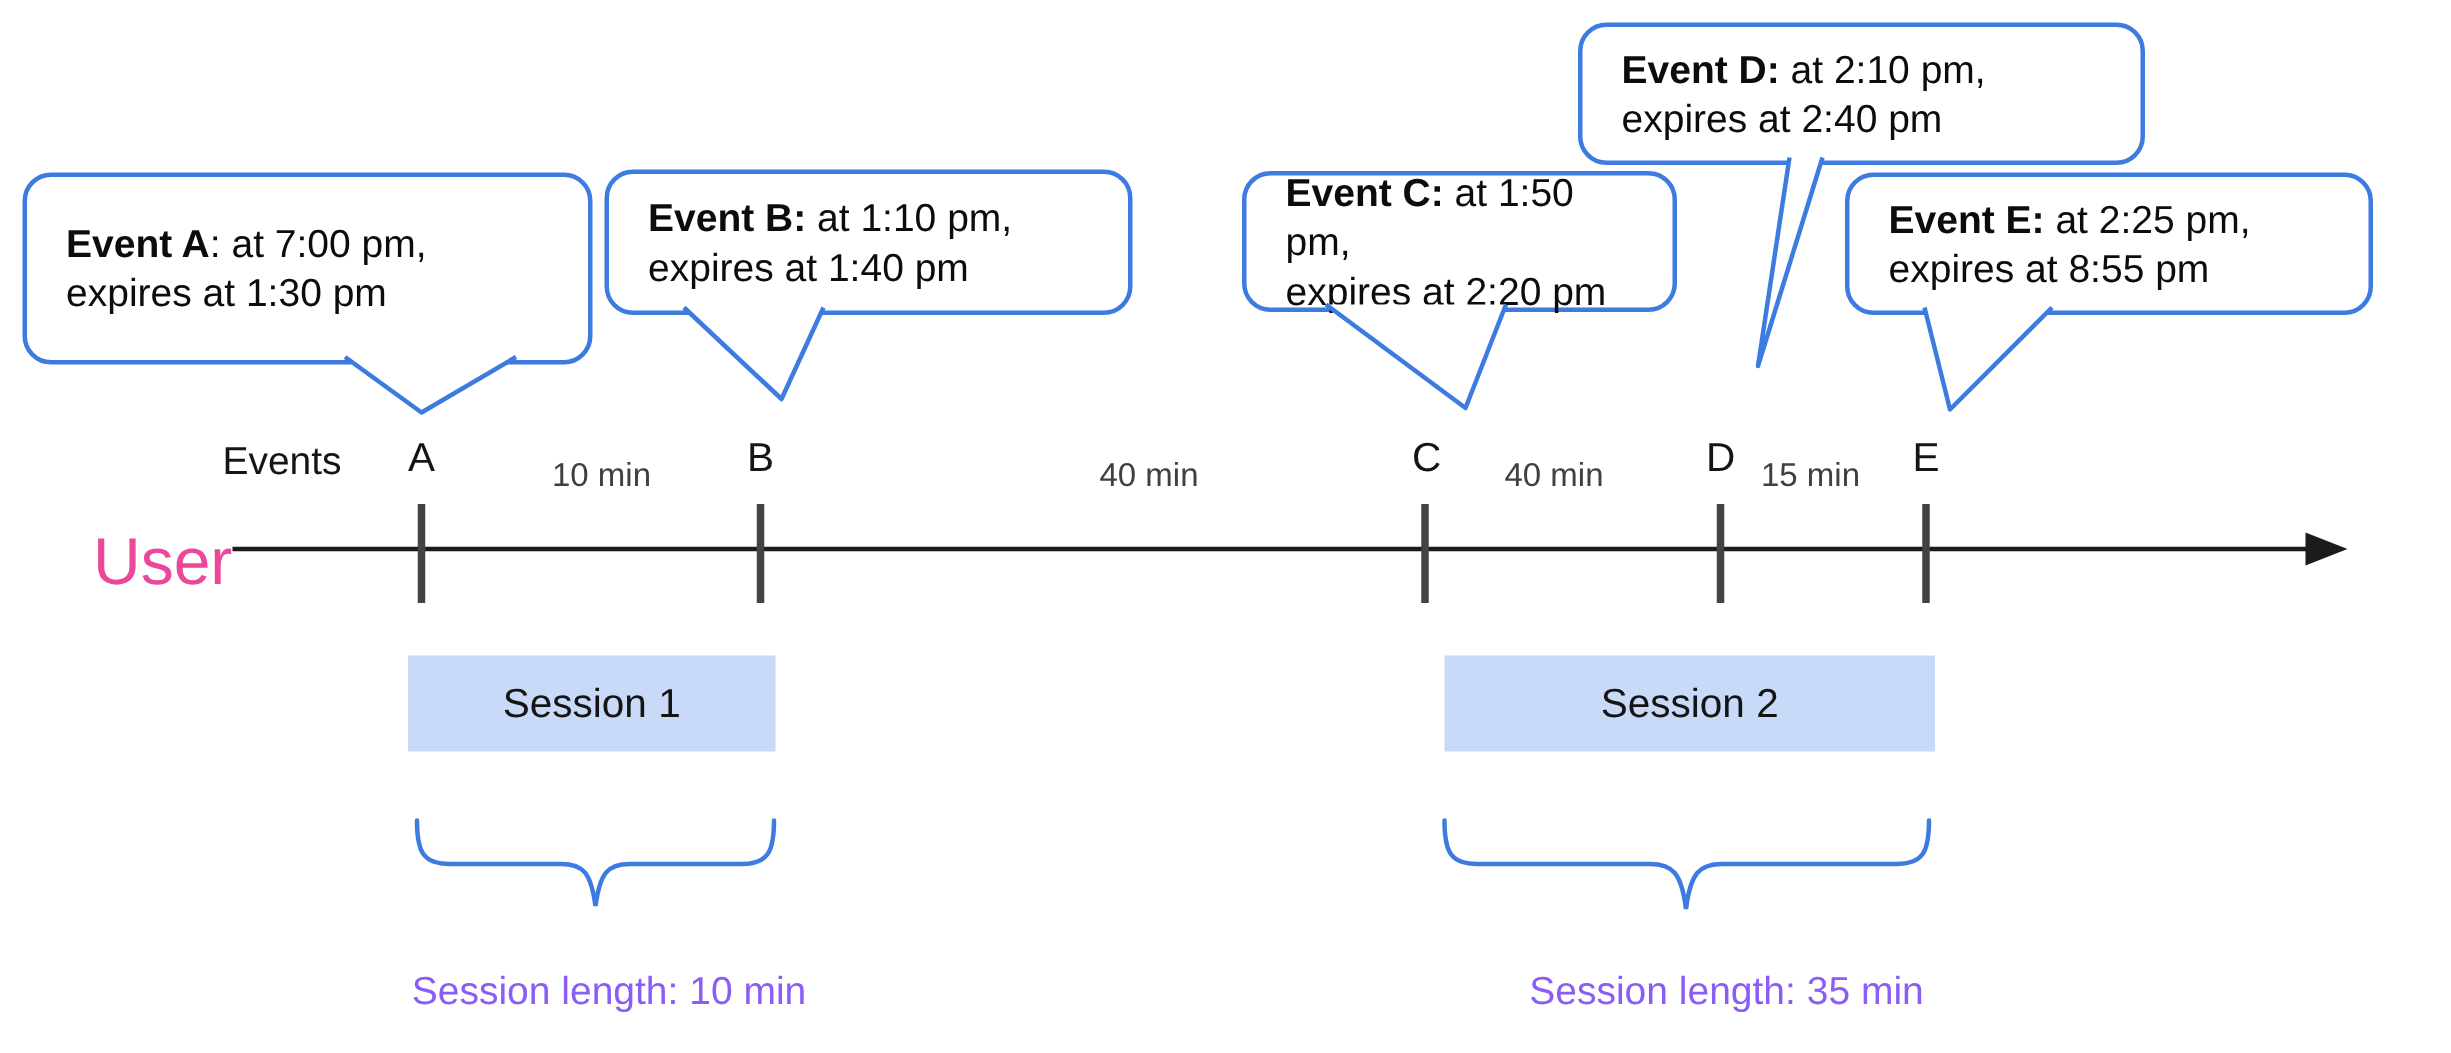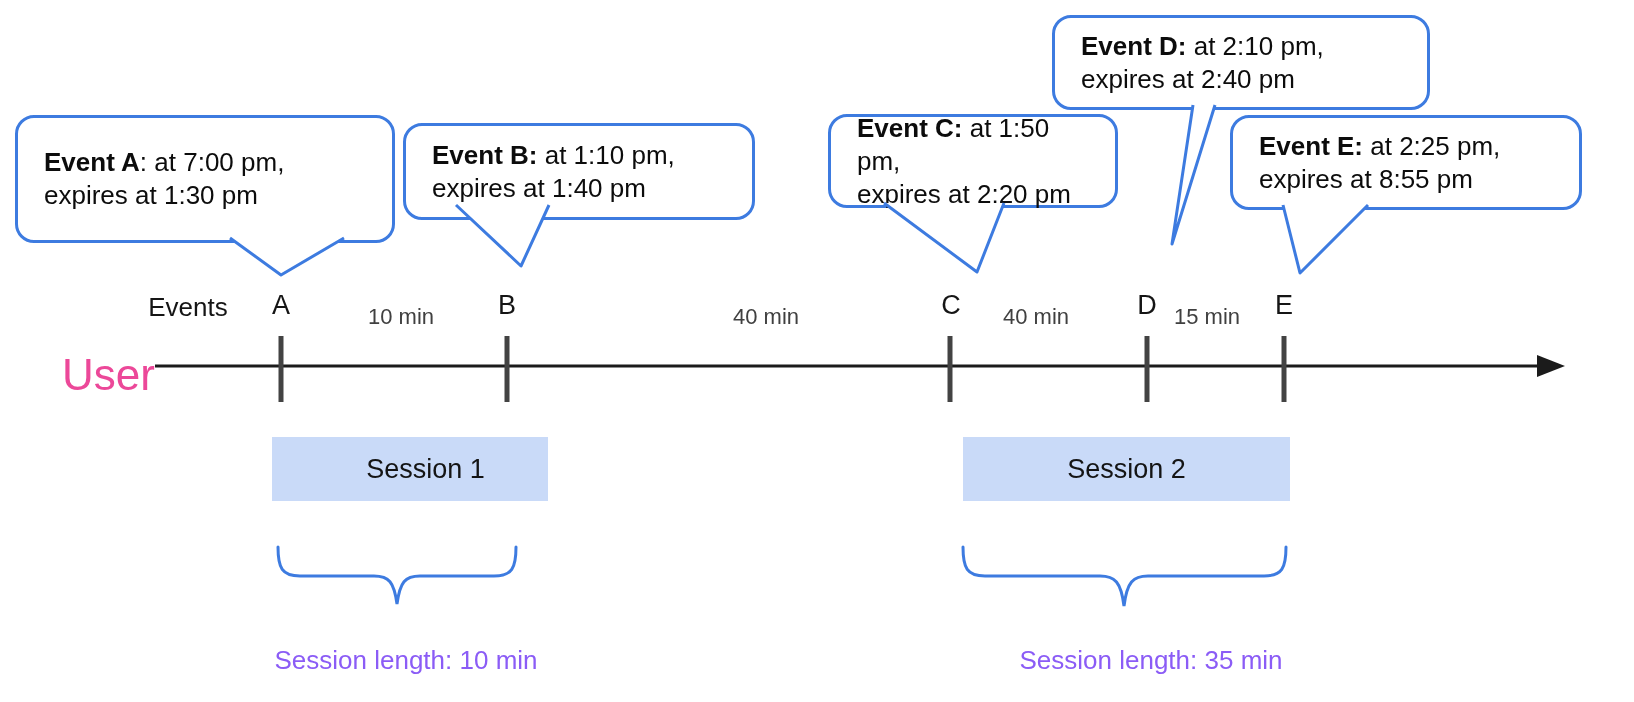--- a/index.html
+++ b/index.html
@@ -83,21 +83,21 @@
   <div class="label interval center" style="left:401px;top:304px;">10 min</div>
   <div class="label interval center" style="left:746px;top:304px;margin-left:20px;">40 min</div>
   <div class="label interval center" style="left:1036px;top:304px;">40 min</div>
   <div class="label interval center" style="left:1207px;top:304px;">15 min</div>
 
   <div class="bubble" style="left:15px;top:115px;width:380px;height:128px;">
     <div><b>Event A</b><span>: at 7:00 pm,</span></div>
     <div>expires at 1:30 pm</div>
   </div>
 
-  <div class="bubble" style="left:403px;top:113px;width:352px;height:97px;margin-top:10px;">
+  <div class="bubble" style="left:403px;top:113px;width:352px;height:97px;">
     <div><b>Event B:</b><span> at 1:10 pm,</span></div>
     <div>expires at 1:40 pm</div>
   </div>
 
   <div class="bubble" style="left:828px;top:114px;width:290px;height:94px;">
     <div><b>Event C:</b><span> at 1:50 pm,</span></div>
     <div>expires at 2:20 pm</div>
   </div>
 
   <div class="bubble" style="left:1052px;top:15px;width:378px;height:95px;">
@@ -111,21 +111,21 @@
   </div>
 
   <svg class="layer tails" width="1634" height="702" viewBox="0 0 1634 702">
     <path d="M 230 238 L 281 275 L 344 238" fill="#ffffff" stroke="#3d7be0" stroke-width="3" stroke-linejoin="round"></path>
     <path d="M 456 205 L 521 266 L 549 205" fill="#ffffff" stroke="#3d7be0" stroke-width="3" stroke-linejoin="round"></path>
     <path d="M 884 203 L 977 272 L 1004 203" fill="#ffffff" stroke="#3d7be0" stroke-width="3" stroke-linejoin="round"></path>
     <path d="M 1193 105 L 1172 244 L 1215 105" fill="#ffffff" stroke="#3d7be0" stroke-width="3" stroke-linejoin="round"></path>
     <path d="M 1283 205 L 1300 273 L 1368 205" fill="#ffffff" stroke="#3d7be0" stroke-width="3" stroke-linejoin="round"></path>
   </svg>
 
-  <div class="session-box" style="left:272px;top:437px;width:245px;height:64px;padding-left:31px;">
+  <div class="session-box" style="left:272px;top:437px;width:245px;height:64px;">
     <span>Session 1</span>
   </div>
   <div class="session-box" style="left:963px;top:437px;width:327px;height:64px;">
     <span>Session 2</span>
   </div>
 
   <div class="label session-length center" style="left:406px;top:645px;">Session length: 10 min</div>
   <div class="label session-length center" style="left:1151px;top:645px;">Session length: 35 min</div>
 
 </div>

